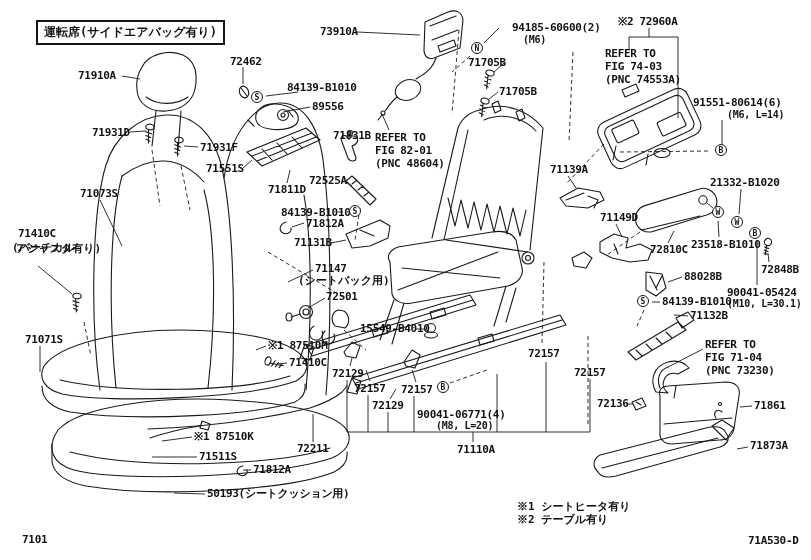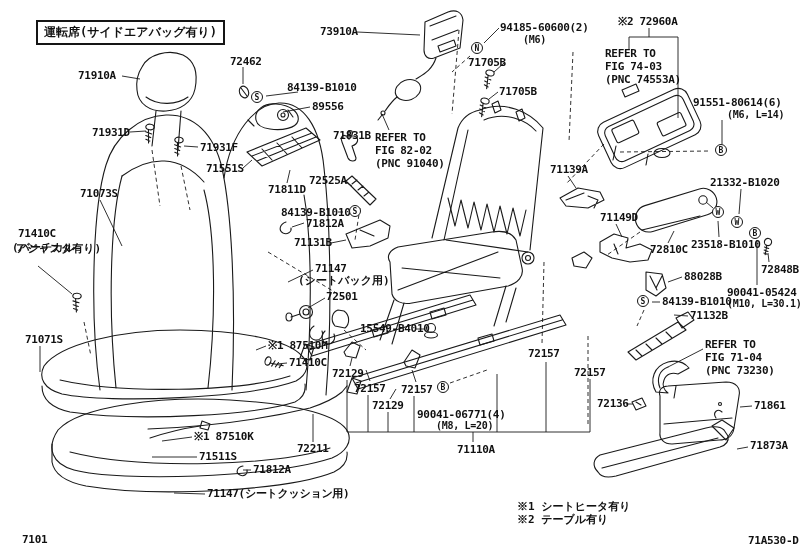--- a/index.html
+++ b/index.html
@@ -247,28 +247,28 @@
 <div class="lbl" style="left:92px;top:127px">71931D</div>
 <div class="lbl" style="left:200px;top:142px">71931F</div>
 <div class="lbl" style="left:206px;top:163px">71551S</div>
 <div class="lbl" style="left:333px;top:130px">71831B</div>
 <div class="lbl" style="left:268px;top:184px">71811D</div>
 <div class="lbl" style="left:309px;top:175px">72525A</div>
 <div class="lbl" style="left:281px;top:207px">84139-B1010</div>
 <div class="lbl" style="left:306px;top:218px">71812A</div>
 <div class="lbl" style="left:294px;top:237px">71131B</div>
 <div class="lbl" style="left:320px;top:26px">73910A</div>
-<div class="lbl" style="left:500px;top:22px">94185-60600(2)</div>
+<div class="lbl" style="left:512px;top:22px">94185-60600(2)</div>
 <div class="lbl sm" style="left:523px;top:34px">(M6)</div>
 <div class="lbl" style="left:468px;top:57px">71705B</div>
 <div class="lbl" style="left:499px;top:86px">71705B</div>
 <div class="lbl refer" style="left:375px;top:131px">
   <div>REFER TO</div>
-  <div>FIG 82-02</div>
-  <div>(PNC 91040)</div>
+  <div>FIG 82-01</div>
+  <div>(PNC 48604)</div>
 </div>
 <div class="lbl" style="left:618px;top:16px">※2 72960A</div>
 <div class="lbl refer" style="left:605px;top:47px">
   <div>REFER TO</div>
   <div>FIG 74-03</div>
   <div>(PNC 74553A)</div>
 </div>
 <div class="lbl" style="left:693px;top:97px">91551-80614(6)</div>
 <div class="lbl sm" style="left:727px;top:109px">(M6, L=14)</div>
 <div class="lbl" style="left:550px;top:164px">71139A</div>
@@ -307,21 +307,21 @@
 <div class="lbl" style="left:354px;top:383px">72157</div>
 <div class="lbl" style="left:401px;top:384px">72157</div>
 <div class="lbl" style="left:372px;top:400px">72129</div>
 <div class="lbl" style="left:417px;top:409px">90041-06771(4)</div>
 <div class="lbl sm" style="left:436px;top:420px">(M8, L=20)</div>
 <div class="lbl" style="left:457px;top:444px">71110A</div>
 <div class="lbl" style="left:297px;top:443px">72211</div>
 <div class="lbl" style="left:194px;top:431px">※1 87510K</div>
 <div class="lbl" style="left:199px;top:451px">71511S</div>
 <div class="lbl" style="left:253px;top:464px">71812A</div>
-<div class="lbl" style="left:207px;top:488px">71147(シートクッション用)</div>
+<div class="lbl" style="left:207px;top:488px">50193(シートクッション用)</div>
 
 <div class="lbl jp" style="left:517px;top:501px">※1 シートヒータ有り</div>
 <div class="lbl jp" style="left:517px;top:514px">※2 テーブル有り</div>
 <div class="lbl" style="left:22px;top:534px">7101</div>
 <div class="lbl" style="left:748px;top:535px">71A530-D</div>
 
 <div class="circ" style="left:471px;top:42px">N</div>
 <div class="circ" style="left:251px;top:91px">S</div>
 <div class="circ" style="left:349px;top:205px">S</div>
 <div class="circ" style="left:637px;top:295px">S</div>

